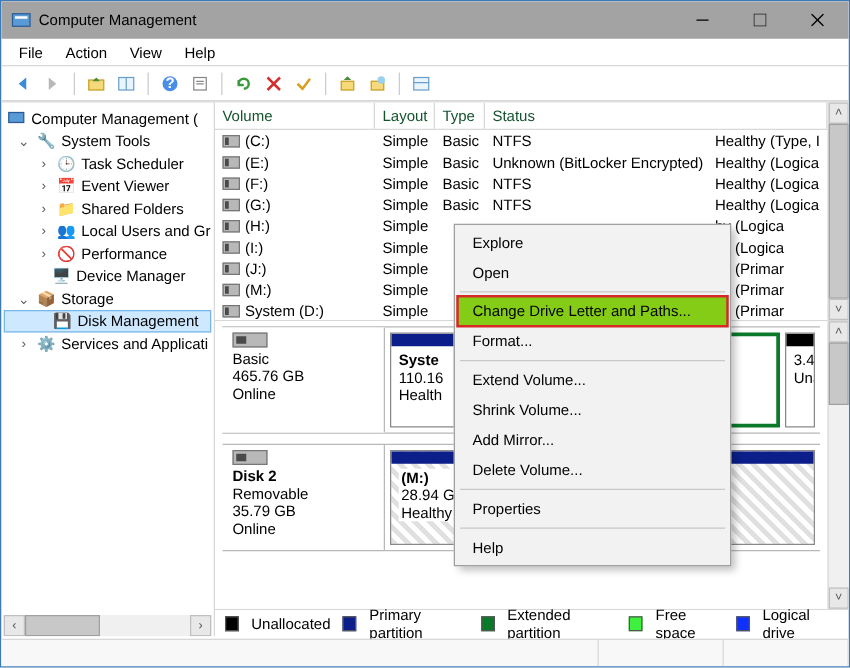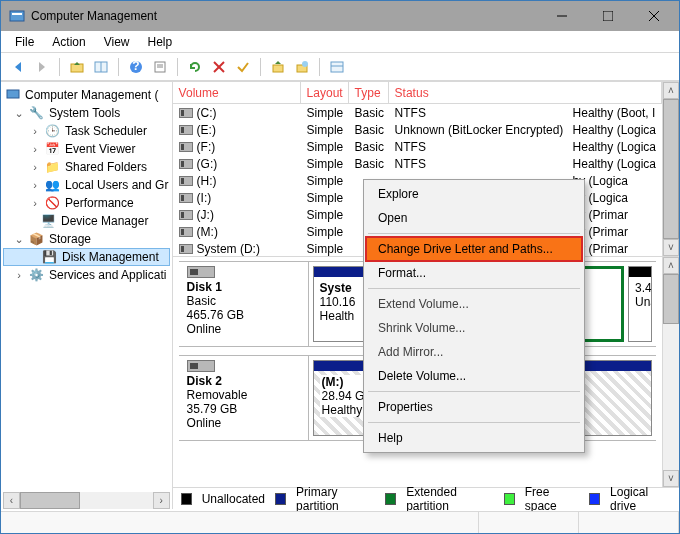--- a/index.html
+++ b/index.html
@@ -25,21 +25,21 @@
 .tnode { display: flex; align-items: center; height: 18px; gap: 4px; padding-left: 2px; }
 .tw { width: 12px; text-align: center; color: #5a5a5a; font-size: 11px; }
 .ticon { width: 16px; height: 16px; display: inline-flex; align-items: center; justify-content: center; }
 .sel { background: #cde8ff; border: 1px solid #7ab7e8; }
 
 .right { flex: 1; display: flex; flex-direction: column; position: relative; }
 
 .gridwrap { height: 175px; position: relative; border-bottom: 1px solid #d8d8d8; display:flex; }
 .grid { flex:1; overflow:hidden; }
 .ghead { display: flex; height: 22px; border-bottom: 1px solid #d8d8d8; background: #fff; }
-.gh { border-right: 1px solid #d8d8d8; padding: 2px 6px; display: flex; align-items: center; color:#ef4444; }
+.gh { border-right: 1px solid #d8d8d8; padding: 2px 6px; display: flex; align-items: center; color:#14532d; }
 .gh.vol { width: 128px; } .gh.lay { width: 48px; } .gh.typ { width: 40px; } .gh.fs { width: 178px; } .gh.st { flex: 1; }
 .grow { display: flex; height: 17px; align-items: center; }
 .gc { padding: 0 6px; white-space: nowrap; overflow: hidden; }
 .gc.vol { width: 128px; display: flex; align-items: center; gap: 4px; }
 .gc.lay { width: 48px; } .gc.typ { width: 40px; } .gc.fs { width: 178px; } .gc.st { flex: 1; }
 .vicon { width: 14px; height: 10px; background: #b8b8b8; border: 1px solid #777; position: relative; }
 .vicon:before { content:""; position:absolute; left:1px; top:1px; width:3px; height:6px; background:#4a4a4a; }
 
 .vscroll { width: 17px; background: #f0f0f0; border-left: 1px solid #d8d8d8; display:flex; flex-direction:column; }
 .vscroll .arr { height:17px; background:#e8e8e8; border:1px solid #c0c0c0; display:flex;align-items:center;justify-content:center;font-size:10px;color:#555;}
@@ -56,23 +56,23 @@
 .part { border: 1px solid #888; padding: 4px 6px; overflow: hidden; position: relative; }
 .part .topbar { position:absolute; top:0; left:0; right:0; height:10px; }
 .part .ptxt { margin-top: 10px; line-height: 14px; white-space: nowrap; }
 .hatch { background: repeating-linear-gradient(45deg, #e0e0e0 0 4px, #fff 4px 8px); }
 
 .legend { height: 22px; border-top: 1px solid #d8d8d8; display: flex; align-items: center; gap: 10px; padding: 0 8px; font-size: 11px; }
 .lsw { width: 12px; height: 12px; display: inline-block; border: 1px solid #555; }
 
 .ctxmenu { position: absolute; left: 362px; top: 178px; width: 222px; background: #f2f2f2; border: 1px solid #a0a0a0; box-shadow: 4px 4px 6px rgba(0,0,0,.25); padding: 2px; z-index: 100; }
 .ctxmenu .mi { height: 24px; display: flex; align-items: center; padding: 0 12px; color: #000; }
-.ctxmenu .mi.dis { color: #404040; }
+.ctxmenu .mi.dis { color: #000000; }
 .ctxmenu .msep { height: 1px; background: #c8c8c8; margin: 3px 2px; }
-.ctxmenu .hl { background: #f97316; outline: 2px solid #d62828; outline-offset: -1px; }
+.ctxmenu .hl { background: #84cc16; outline: 2px solid #d62828; outline-offset: -1px; }
 
 .statusbar { position: absolute; bottom: 0; left: 0; right: 0; height: 22px; border-top: 1px solid #d8d8d8; background: #f8f8f8; display:flex; }
 .statusbar .cell { border-right: 1px solid #d8d8d8; padding: 2px 8px; }
 
 .bhscroll { position:absolute; left:2px; right:2px; bottom:0; height:17px; background:#f0f0f0; display:flex; }
 .bhscroll .arr { width:17px; background:#e8e8e8; border:1px solid #c0c0c0; display:flex;align-items:center;justify-content:center;font-size:10px;color:#555;}
 .bhscroll .thumb { width:60px; background:#c8c8c8; border:1px solid #a0a0a0;}
 .bhscroll .track{flex:1}
 </style>
 </head>
@@ -270,21 +270,21 @@
         </div>
         <div id="gridbody">
             <div class="grow">
               <div class="gc vol">
                 <span class="vicon"></span>
                 <span>(C:)</span>
               </div>
               <div class="gc lay">Simple</div>
               <div class="gc typ">Basic</div>
               <div class="gc fs">NTFS</div>
-              <div class="gc st">Healthy (Boot, I</div>
+              <div class="gc st">Healthy (Type, I</div>
             </div>
             <div class="grow">
               <div class="gc vol">
                 <span class="vicon"></span>
                 <span>(E:)</span>
               </div>
               <div class="gc lay">Simple</div>
               <div class="gc typ">Basic</div>
               <div class="gc fs">Unknown (BitLocker Encrypted)</div>
               <div class="gc st">Healthy (Logica</div>
@@ -367,21 +367,20 @@
         <div class="thumb" style="flex:1"></div>
         <div class="arr">˅</div>
       </div>
     </div>
 
     <div class="disks">
       <div class="diskscroll">
         <div class="diskrow">
           <div class="diskhdr">
             <div class="dicon"></div>
-            <div><b>Disk 1</b></div>
             <div>Basic</div>
             <div>465.76 GB</div>
             <div>Online</div>
           </div>
           <div class="parts">
             <div class="part" style="width:52px">
               <div class="topbar" style="background:#0b1e8a"></div>
               <div class="ptxt"><b>Syste</b><br><span>110.16</span><br><span>Health</span></div>
             </div>
             <div class="part" style="width:26px">

